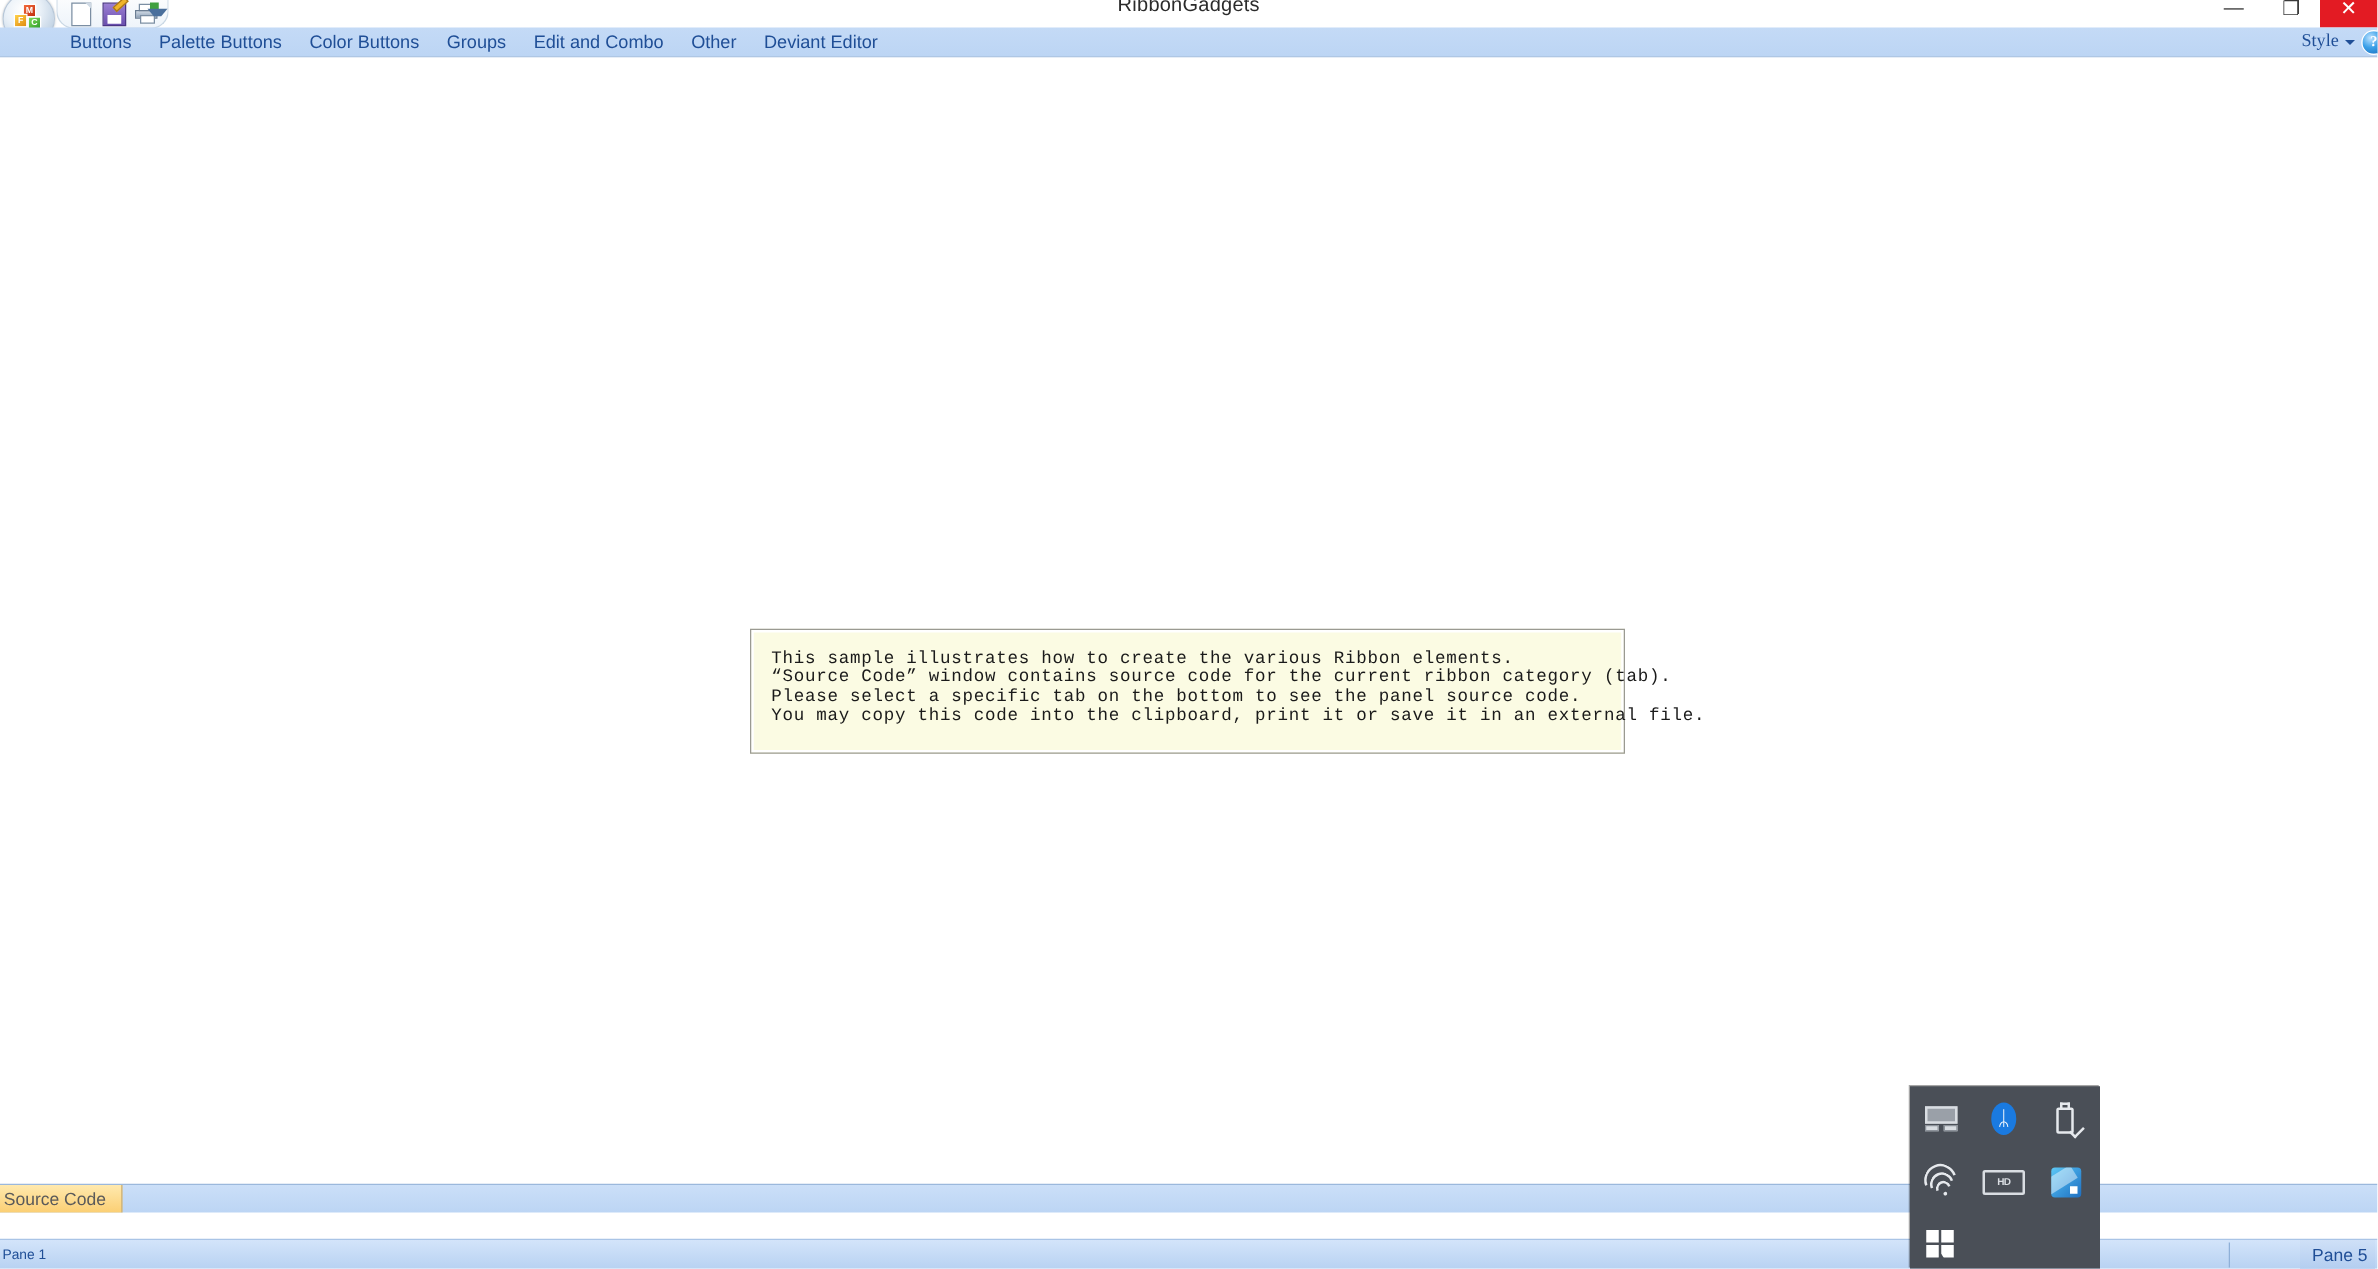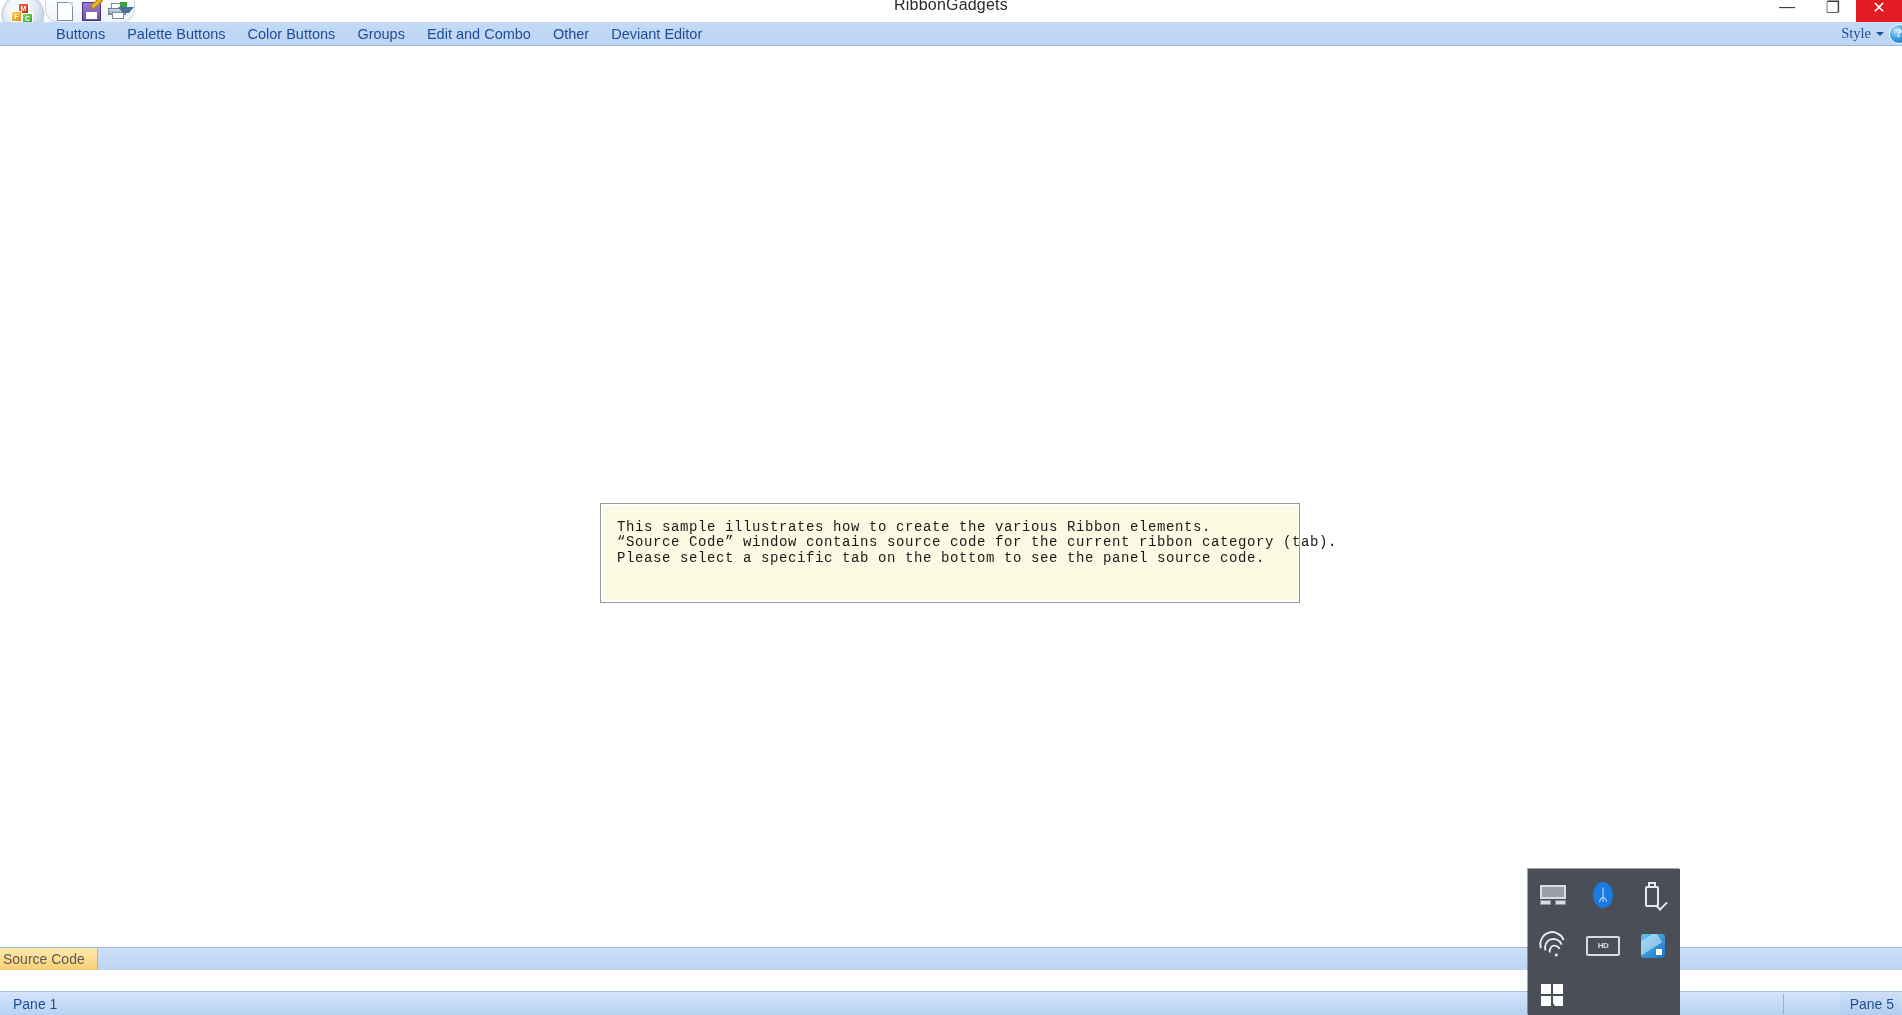--- a/index.html
+++ b/index.html
@@ -202,24 +202,23 @@
     position: absolute;
     left: 0; top: 991px;
     width: 1902px; height: 24px;
     background: linear-gradient(#d3e4fa, #b8d2f2);
     border-top: 1px solid #a9c4e6;
     box-sizing: border-box;
     display: flex;
     align-items: center;
   }
   #pane1 {
-    font-size: 14px;
+    font-size: 11px;
     color: #1f4e96;
     padding-left: 2px;
-    margin-left: 11px;
   }
   #status-sep {
     position: absolute;
     right: 118px; top: 2px;
     width: 1px; height: 20px;
     background: #8fb0d8;
   }
   #pane2 {
     position: absolute;
     right: 2px; top: 0;
@@ -527,20 +526,21 @@
     <span id="help-icon">?</span>
   </div>
 </div>
 
 <div id="client">
 
   <div id="message-box">
     <div class="line">This sample illustrates how to create the various Ribbon elements.</div>
     <div class="line">“Source Code” window contains source code for the current ribbon category (tab).</div>
     <div class="line">Please select a specific tab on the bottom to see the panel source code.</div>
+    <div class="line">You may copy this code into the clipboard, print it or save it in an external file.</div>
   </div>
 
 </div>
 
 <div id="bottom-tabstrip">
   <div id="source-code-tab">Source Code</div>
 </div>
 
 <div id="statusbar">
   <span id="pane1">Pane 1</span>

